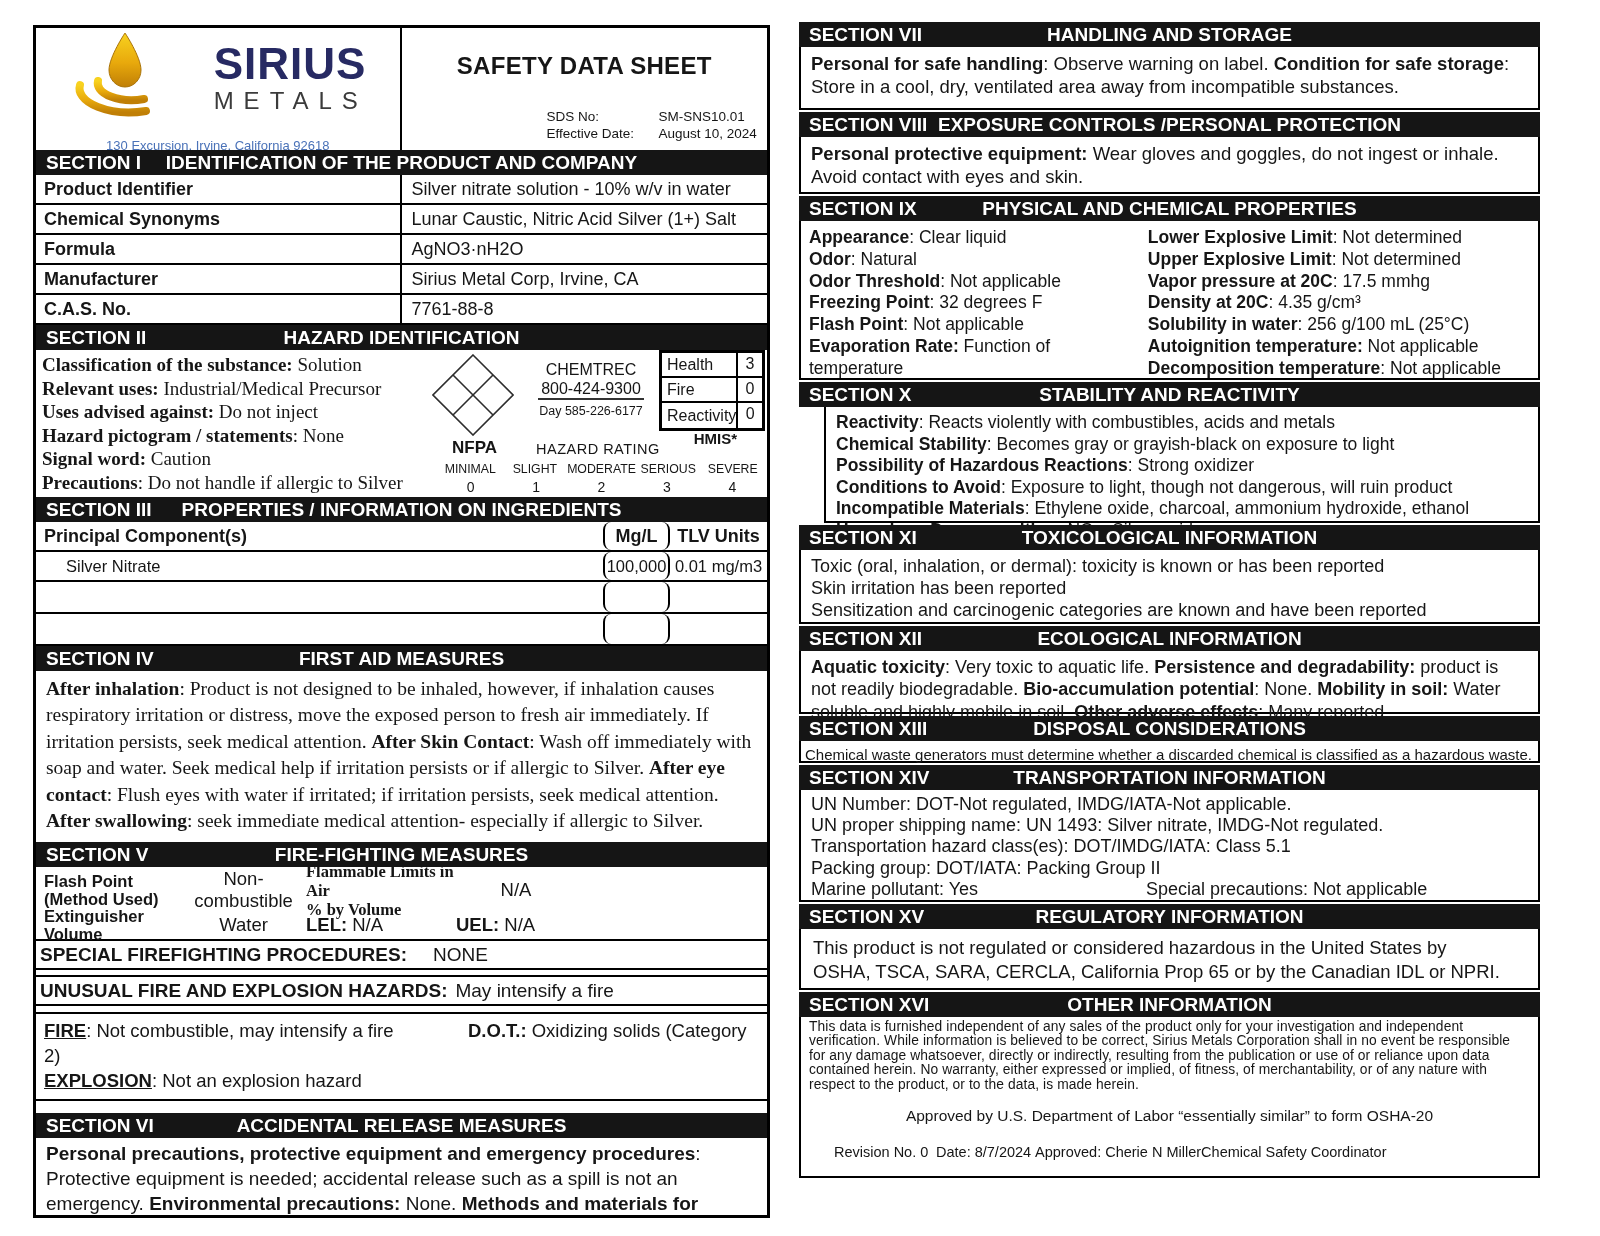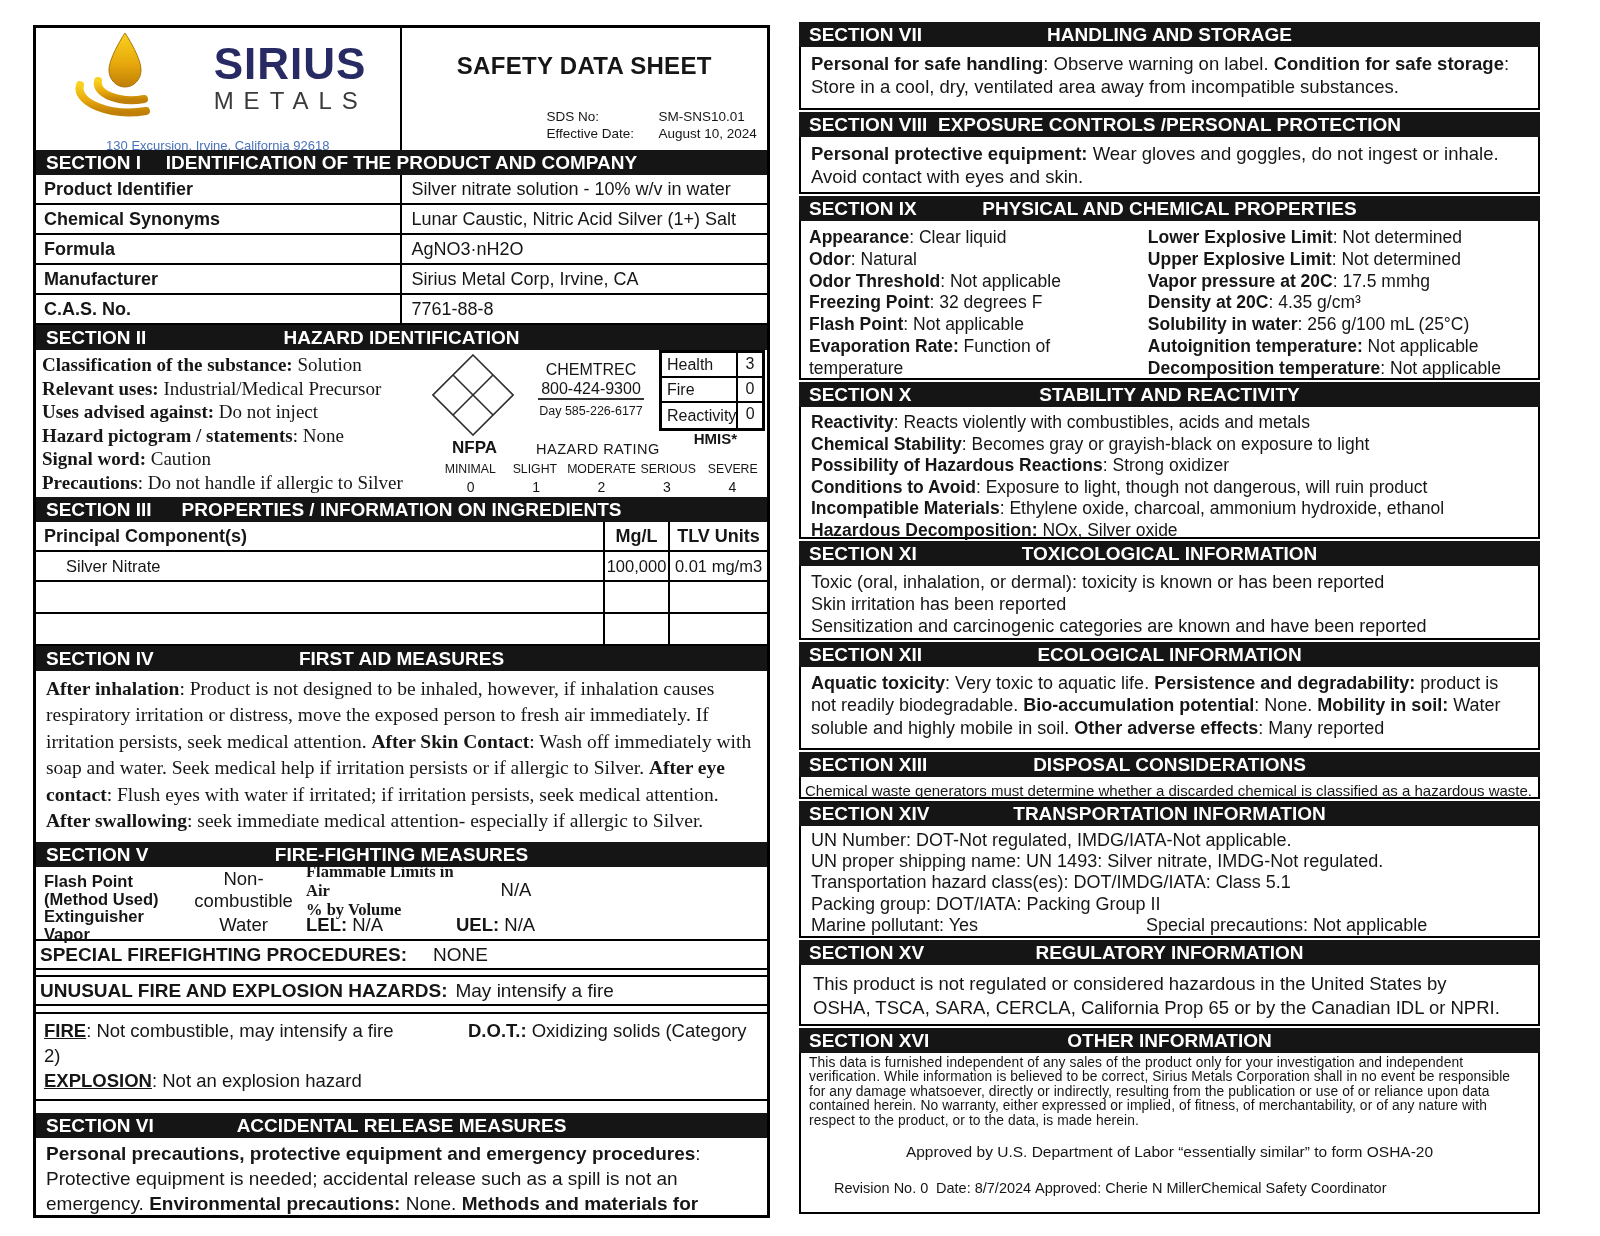--- a/index.html
+++ b/index.html
@@ -54,21 +54,21 @@
   .hr-values { top:129px; font-size:14px; }
   .hr-row span { flex:1; text-align:center; }
 
   .t3row { display:flex; border-bottom:2px solid #000; align-items:stretch; }
   .t3h { height:30px; font-weight:700; font-size:18px; }
   .t3d { height:30px; font-size:16.5px; }
   .t3e { height:32px; }
   .t3row .c1 { width:567px; padding-left:8px; display:flex; align-items:center; }
   .t3d .c1 { padding-left:30px; }
   .t3row .c2 { width:67px; border-left:2px solid #000; border-right:2px solid #000;
-               display:flex; align-items:center; justify-content:center; }
+               display:flex; align-items:center; justify-content:center;border-radius:8px; }
   .t3row .c3 { flex:1; display:flex; align-items:center; justify-content:center; }
 
   .s4body { padding:5px 10px 8px; font-family:"Liberation Serif", serif;
             font-size:19.5px; line-height:26.4px; }
 
   .vrow { display:flex; align-items:center; }
   .vrow1 { height:44px; padding-top:2px; }
   .vrow2 { height:28px; }
   .vgrid { border-bottom:2px solid #000; }
   .vc1 { width:145px; padding-left:8px; font-weight:700; font-size:16.5px; line-height:18px; }
@@ -88,23 +88,23 @@
   .s6body { padding:4px 10px; font-size:19px; line-height:24.6px; }
 
   
   .sec { margin-bottom:2px; }
   .rbody { border:2px solid #000; border-top:none; padding:5px 10px; font-size:18px; line-height:23px; }
   .b7 { height:63px; font-size:18.5px; }
   .b8 { height:57px; font-size:18.5px; }
   .b9 { height:159px; display:flex; font-size:17.5px; line-height:21.8px; padding:6px 8px; }
   .b9 .colL { width:47%; }
   .b9 .colR { flex:1; }
-  .b10 { height:132px; font-size:17.5px; line-height:21.5px; }
+  .b10 { height:116px; font-size:17.5px; line-height:21.5px;margin-left:25px; }
   .b11 { height:74px; line-height:22px; }
-  .b12 { height:83px; line-height:22.4px; }
+  .b12 { height:63px; line-height:22.4px; }
   .b13 { height:22px; font-size:15px; line-height:17px; padding:5px 4px; }
   .b14 { height:112px; line-height:21.2px; padding-top:4px; }
   .b14 .mp { display:inline-block; width:335px; }
   .b15 { height:61px; font-size:18.5px; line-height:24px; padding:7px 30px 5px 12px; }
   .b16 { height:161px; padding:3px 8px; }
   .disclaimer { font-size:13.8px; line-height:14.4px; letter-spacing:0.1px; }
   .approved { text-align:center; font-size:15.5px; margin-top:12px; }
   .f16 { margin-top:14px; font-size:14.5px; padding-left:25px; white-space:nowrap; }
   .f16 span { display:inline-block; }
   .f16 .c1 { width:98px; } .f16 .c2 { width:95px; } .f16 .c3 { width:162px; }
@@ -269,21 +269,21 @@
       <span class="sid">SECTION V</span><span>FIRE-FIGHTING MEASURES</span>
     </div>
     <div class="vgrid">
       <div class="vrow vrow1">
         <div class="vc1"><span>Flash Point</span><br><span>(Method Used)</span></div>
         <div class="vc2">Non-combustible</div>
         <div class="vc3"><span>Flammable Limits in Air</span><br><span>% by Volume</span></div>
         <div class="vc4">N/A</div>
       </div>
       <div class="vrow vrow2">
-        <div class="vc1">Extinguisher Vapor</div>
+        <div class="vc1">Extinguisher Volume</div>
         <div class="vc2">Water</div>
         <div class="vc3s"><span class="b">LEL:</span>&nbsp;<span>N/A</span></div>
         <div class="vc4l"><span class="b">UEL:</span>&nbsp;<span>N/A</span></div>
       </div>
     </div>
     <div class="hline spec">
       <span class="b">SPECIAL FIREFIGHTING PROCEDURES:</span>
         <span class="gap1">NONE</span>
     </div>
     <div class="hline unus">

